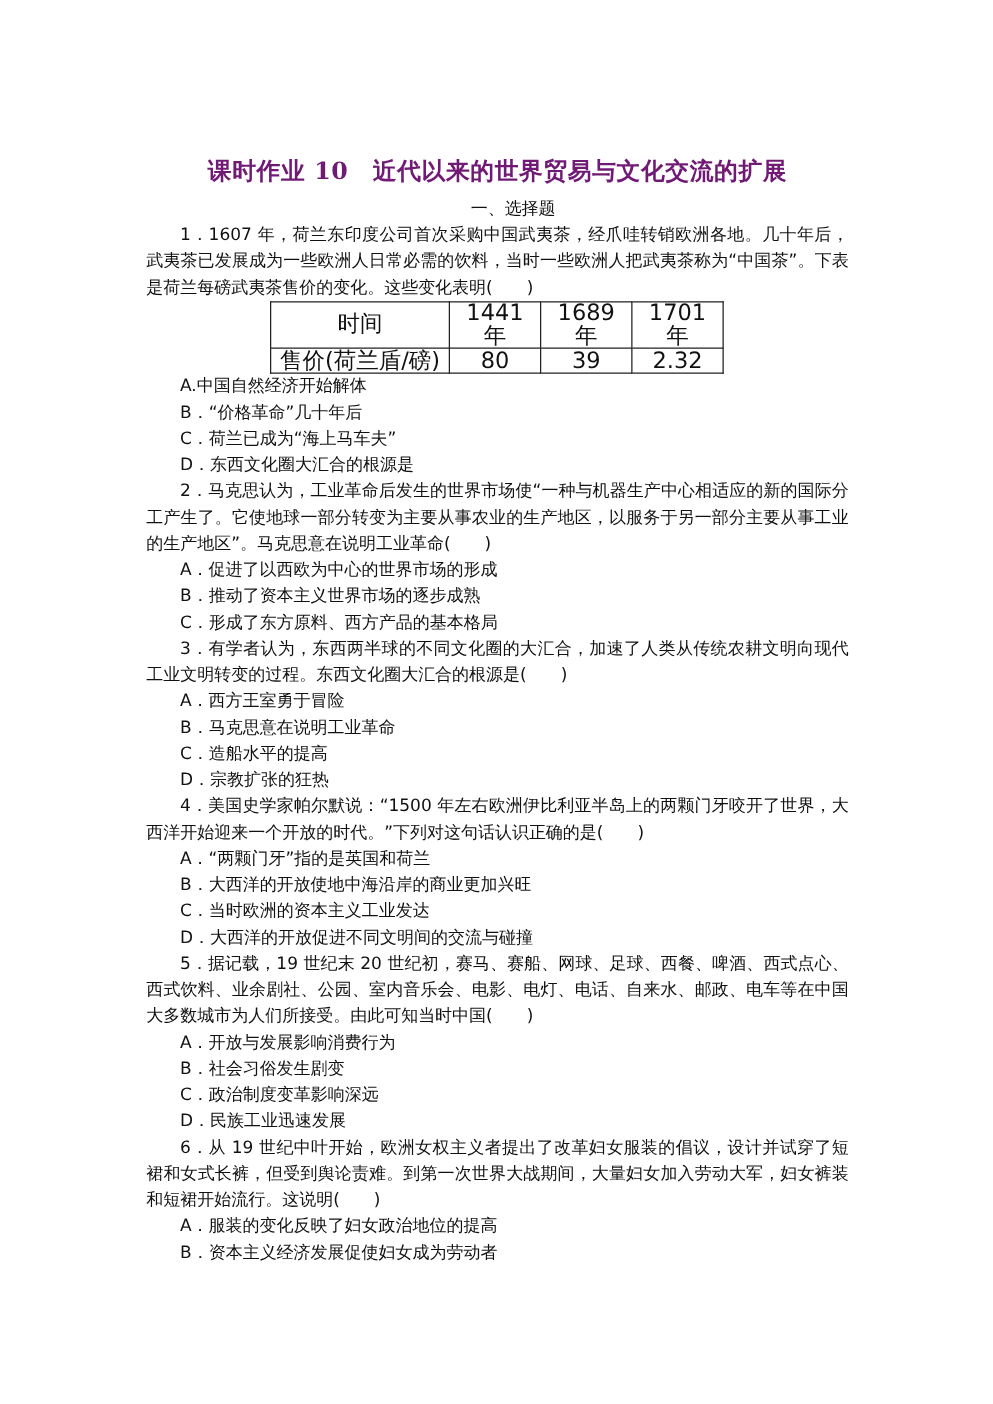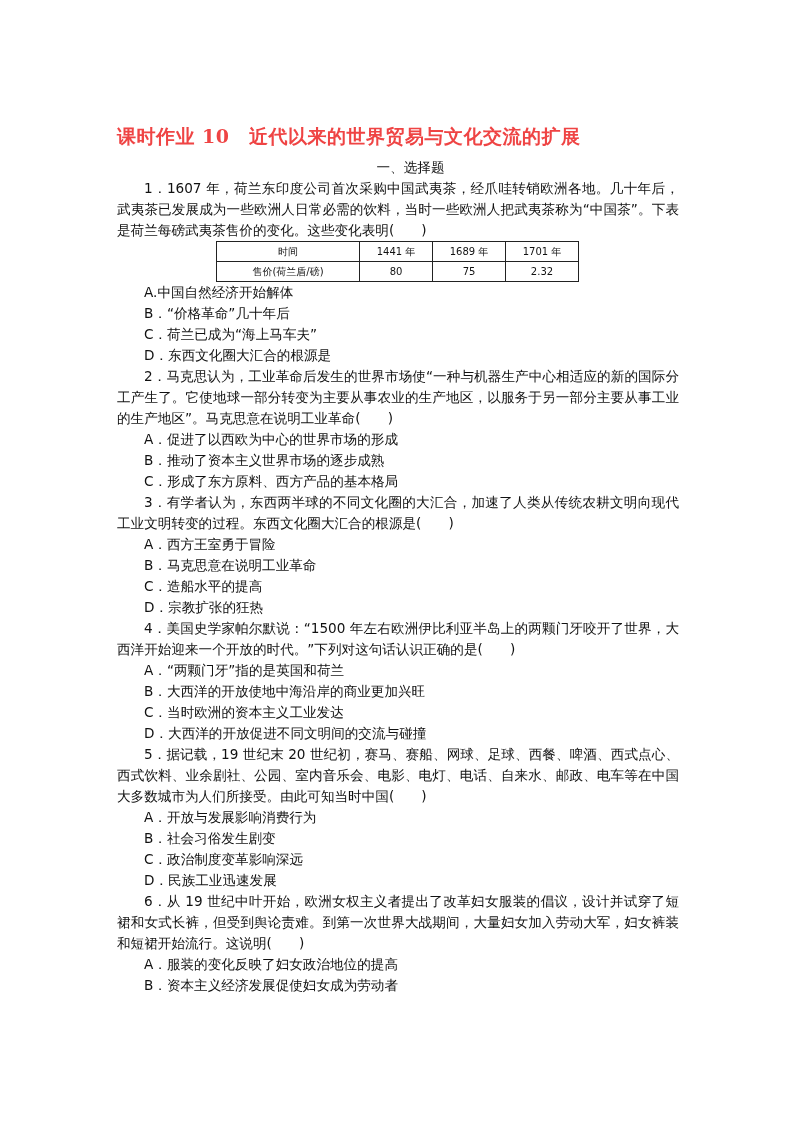--- a/index.html
+++ b/index.html
@@ -1,26 +1,26 @@
 <!DOCTYPE html>
 <html><head>
   <meta charset="utf-8">
   <style>
     html, body { margin: 0; padding: 0; background: #ffffff; }
     body { width: 794px; height: 1123px; position: relative; overflow: hidden;
       font-family: "DejaVu Sans", "Liberation Sans", sans-serif; color: #111; }
     .page { position: absolute; left: 117px; top: 0; width: 562px; }
-    .title { position: absolute; left: 0; width: 100%; top: 124px; 
+    .title { position: absolute; left: 0; width: 100%; top: 124px; text-align: center;
       font-family: "DejaVu Serif", "Liberation Serif", serif; font-weight: bold;
-      font-size: 19px; color: #ef4444; letter-spacing: 0.5px; white-space: nowrap; }
+      font-size: 19px; color: #701a75; letter-spacing: 0.5px; white-space: nowrap; }
     .content { position: absolute; left: 0; top: 157px; width: 100%; font-size: 13.6px; line-height: 21px; }
     .section { padding-left: 25px; margin: 0; text-align: center; }
     .para { text-indent: 27px; margin: 0; text-align: justify; }
     .opt { padding-left: 27px; margin: 0; white-space: nowrap; }
-    table.price { border-collapse: collapse; margin: 0 0 0 99px; font-size: 10px; }
+    table.price { border-collapse: collapse; margin: 0 0 0 99px; font-size: 18px; }
     table.price td { border: 1px solid #222; height: 19px; padding: 0 6px; text-align: center; line-height: 18px; }
     table.price td.h0 { width: 130px; }
     table.price td.c { width: 60px; }
   </style>
 </head>
 <body>
 
 <div class="page">
   <div class="title">课时作业 10　近代以来的世界贸易与文化交流的扩展</div>
 
@@ -33,21 +33,21 @@
         <tbody>
             <tr>
           <td class="h0">时间</td>
           <td class="c">1441 年</td>
           <td class="c">1689 年</td>
           <td class="c">1701 年</td>
         </tr>
         <tr>
           <td class="h0">售价(荷兰盾/磅)</td>
           <td class="c">80</td>
-          <td class="c">75</td>
+          <td class="c">39</td>
           <td class="c">2.32</td>
         </tr>
       </tbody>
         </table>
       <p class="opt">A.中国自然经济开始解体</p>
       <p class="opt">B．“价格革命”几十年后</p>
       <p class="opt">C．荷兰已成为“海上马车夫”</p>
       <p class="opt">D．东西文化圈大汇合的根源是</p>
     </div>
 

